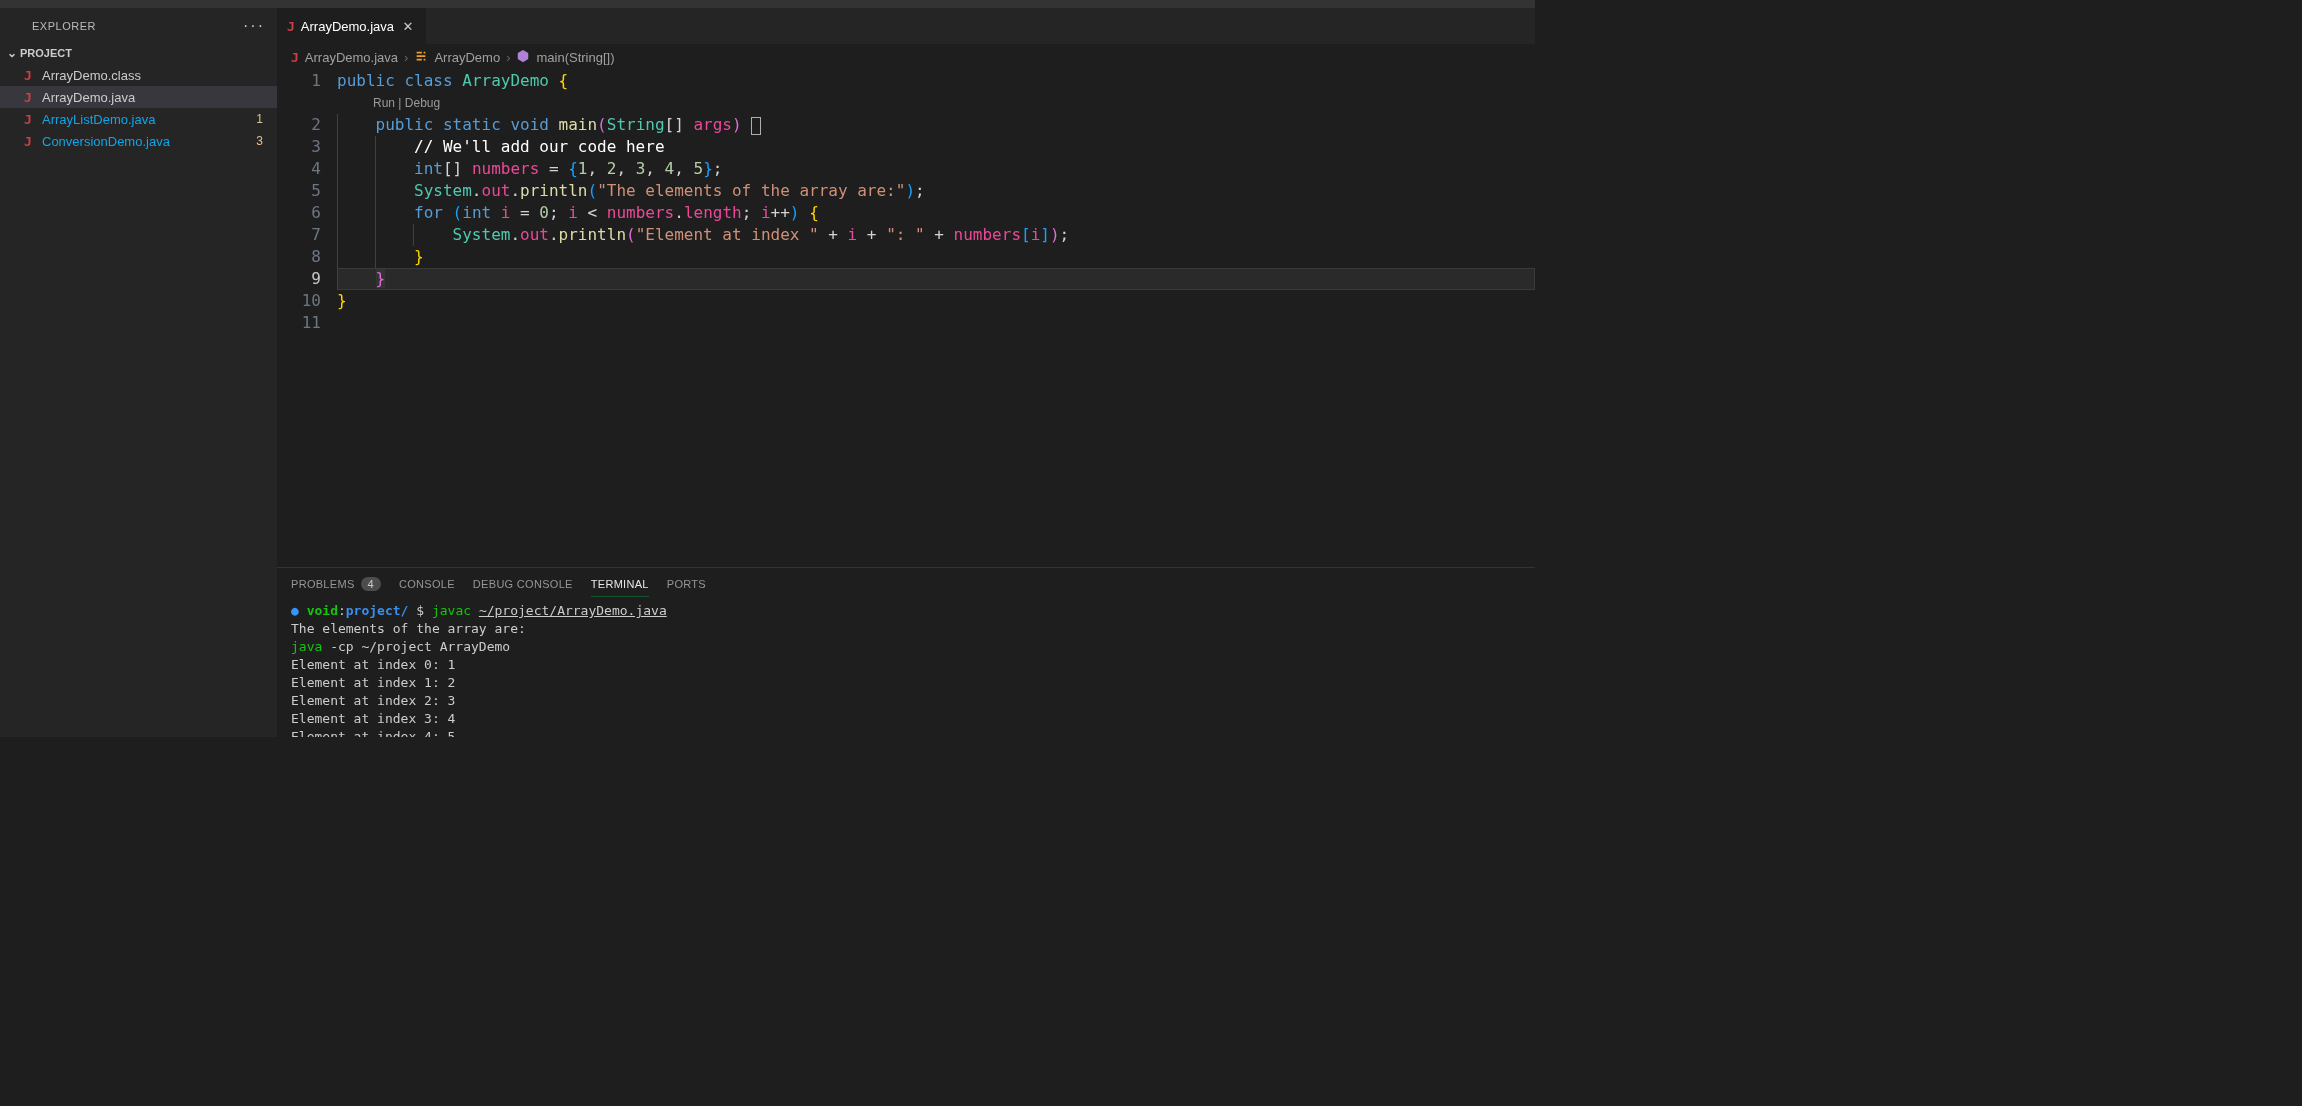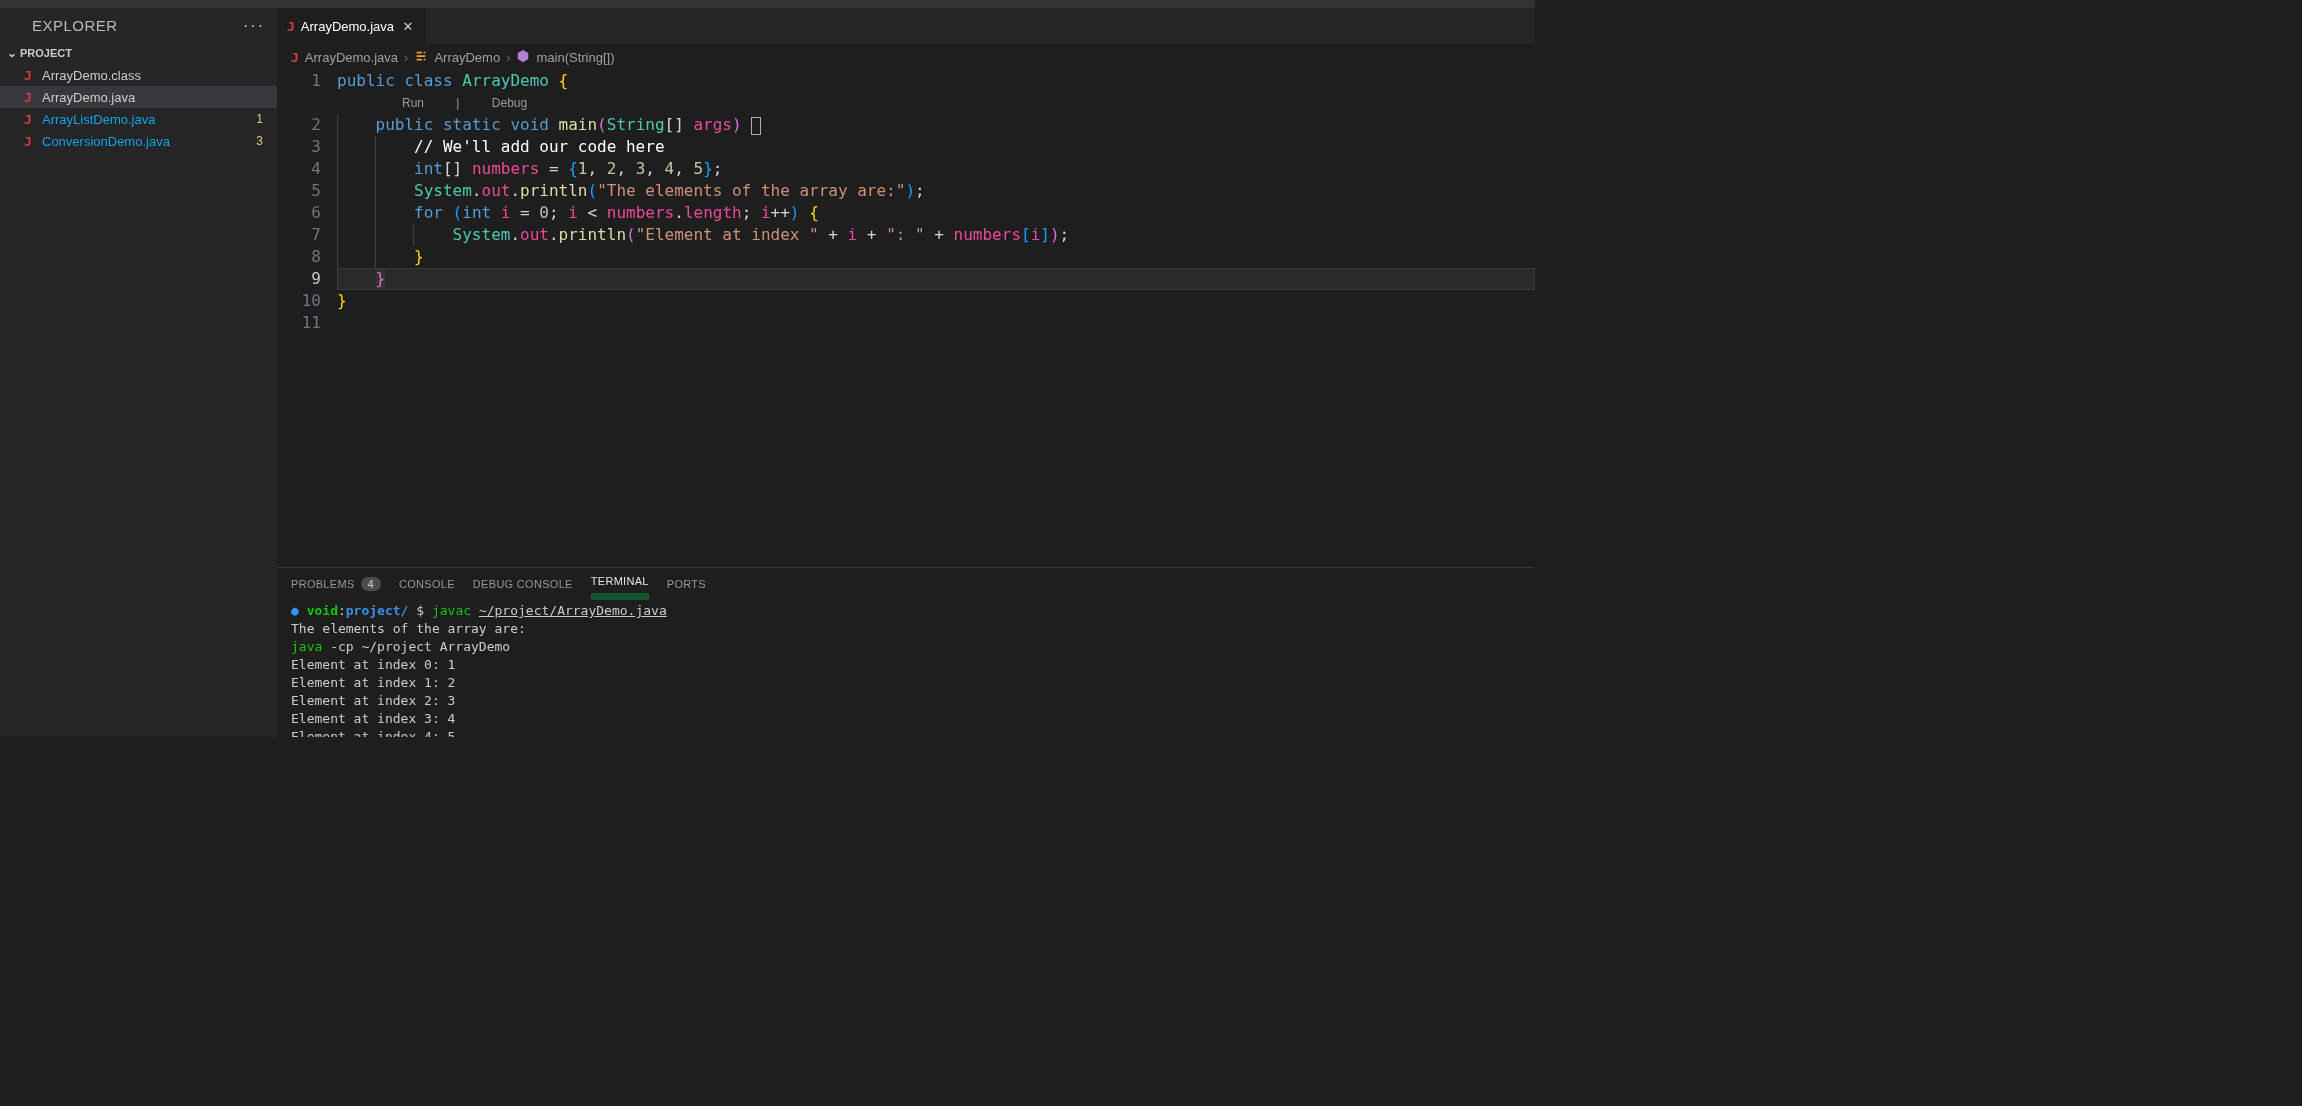--- a/index.html
+++ b/index.html
@@ -13,21 +13,21 @@
   overflow:hidden;
   display:flex;
   flex-direction:column;
 }
 .top-bar { height:8px; background:#333333; }
 .main { flex:1; display:flex; overflow:hidden; }
 
 
 .sidebar { width:277px; background:#252526; display:flex; flex-direction:column; }
 .sidebar-header { display:flex; align-items:center; justify-content:space-between; padding:6px 12px 6px 20px; height:35px; }
-.sidebar-title { font-size:15px; color:#bbbbbb; letter-spacing:0.5px;padding-left:12px; }
+.sidebar-title { font-size:11px; color:#bbbbbb; letter-spacing:0.5px;padding-left:12px; }
 .more-icon { color:#cccccc; cursor:pointer; font-size:16px; letter-spacing:2px; }
 .section-header { display:flex; align-items:center; padding:3px 4px; font-size:11px; font-weight:700; color:#cccccc; cursor:pointer; }
 .chevron { width:16px; text-align:center; font-size:12px; color:#cccccc; }
 .file-list { padding-top:1px; }
 .file-item { display:flex; align-items:center; height:22px; padding:0 10px 0 20px; cursor:pointer; font-size:13px; }
 .file-item.active { background:#37373d; }
 .file-icon { width:16px; font-weight:700; color:#cc3e44; margin-right:6px; text-align:center; font-family:monospace; }
 .file-name { flex:1; color:#cccccc; }
 .file-name.modified { color:#0ea5e9; }
 .file-badge { color:#e2c08d; font-size:12px; margin-right:4px; }
@@ -45,21 +45,21 @@
 .bc-class-icon { color:#ee9d28; }
 .bc-method-icon { color:#b180d7; }
 
 .code-area { flex:1; display:flex; font-family:"SF Mono",Monaco,Menlo,Consolas,monospace; font-size:16px; line-height:22px; overflow:hidden; position:relative; }
 .gutter { width:60px; text-align:right; color:#6e7681; padding-right:16px; user-select:none; }
 .gutter div { height:22px; }
 .gutter .codelens-spacer { height:22px; }
 .code-lines { flex:1; position:relative; }
 .code-line { height:22px; white-space:pre; position:relative; }
 .codelens { height:22px; padding-left:36px; font-size:12px; color:#999999; font-family:-apple-system,sans-serif; }
-.codelens span { cursor:pointer;margin-left:29px; }
+.codelens span { cursor:pointer; }
 .current-line { background:#2a2a2a; position:absolute; left:0; right:0; height:22px; }
 .current-line::before { content:""; position:absolute; left:0; right:0; top:0; bottom:0; border:1px solid #3a3a3a; }
 .cursor-box { display:inline-block; border:1px solid #aeafad; width:0.6em; height:18px; vertical-align:middle; }
 
 
 .k-key { color:#569cd6; } 
 .k-type { color:#4ec9b0; } 
 .k-fn { color:#dcdcaa; }
 .k-var { color:#ec4899; }
 .k-str { color:#ce9178; }
@@ -68,21 +68,21 @@
 .k-pun { color:#d4d4d4; }
 .k-brace { color:#ffd700; }
 .k-brace2 { color:#da70d6; }
 .k-brace3 { color:#179fff; }
 .indent-guide { border-left:1px solid #404040; display:inline-block; height:22px; position:absolute; }
 
 
 .panel { border-top:1px solid #333; background:#1e1e1e; display:flex; flex-direction:column; height:170px; }
 .panel-tabs { display:flex; gap:18px; padding:0 14px; height:32px; align-items:center; font-size:11px; }
 .panel-tab { color:#969696; cursor:pointer; padding:6px 0; letter-spacing:0.3px; display:flex; align-items:center; gap:6px; }
-.panel-tab.active { color:#e7e7e7; border-bottom:7px solid #14532d; }
+.panel-tab.active { color:#e7e7e7; border-bottom:1px solid #14532d; }
 .badge { background:#4d4d4d; color:#cccccc; border-radius:10px; padding:1px 7px; font-size:11px; }
 .terminal-body { flex:1; padding:2px 14px; font-family:"SF Mono",Monaco,Menlo,Consolas,monospace; font-size:13px; line-height:18px; overflow:hidden; }
 .term-line { white-space:pre; color:#cccccc; }
 .dot-blue { color:#3794ff; }
 .term-green { color:#16c60c; }
 .term-blue { color:#3b8eea; }
 .term-under { text-decoration:underline; }
 </style>
 </head>
 <body>

